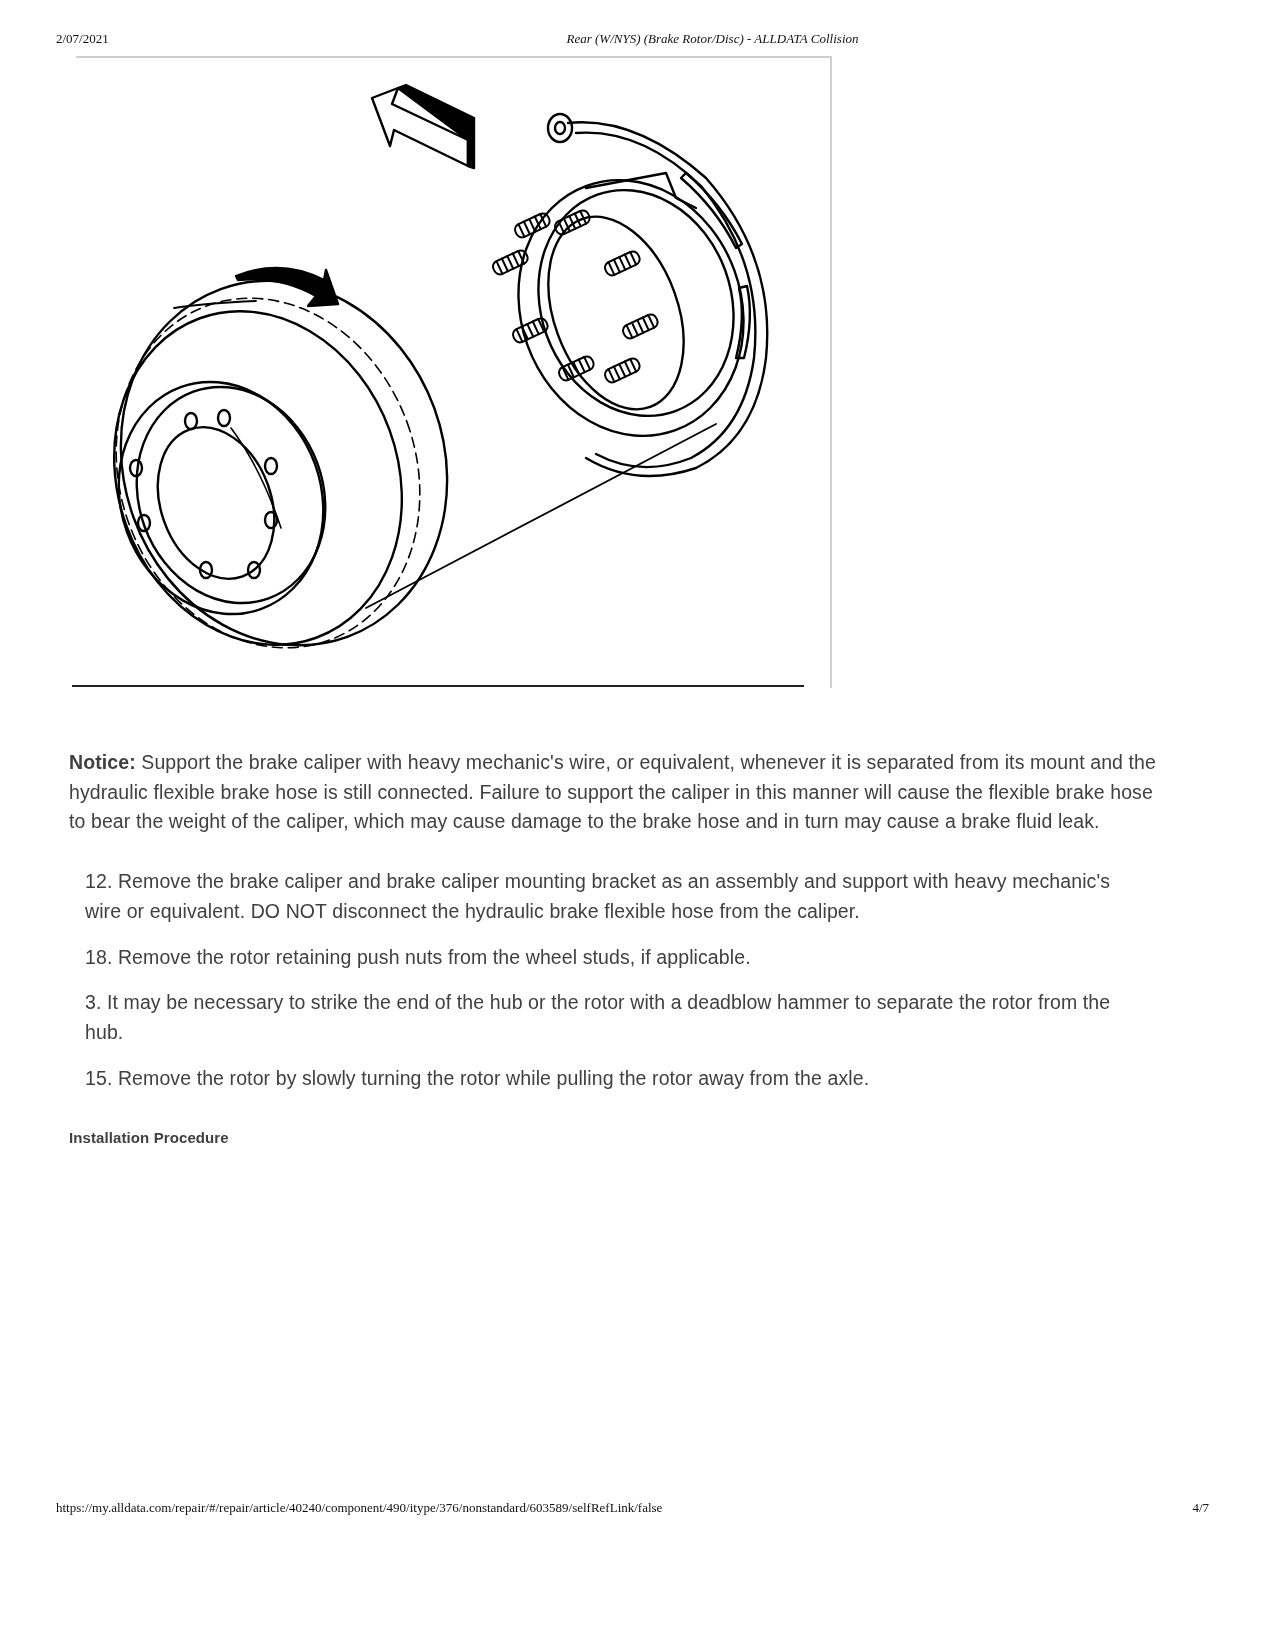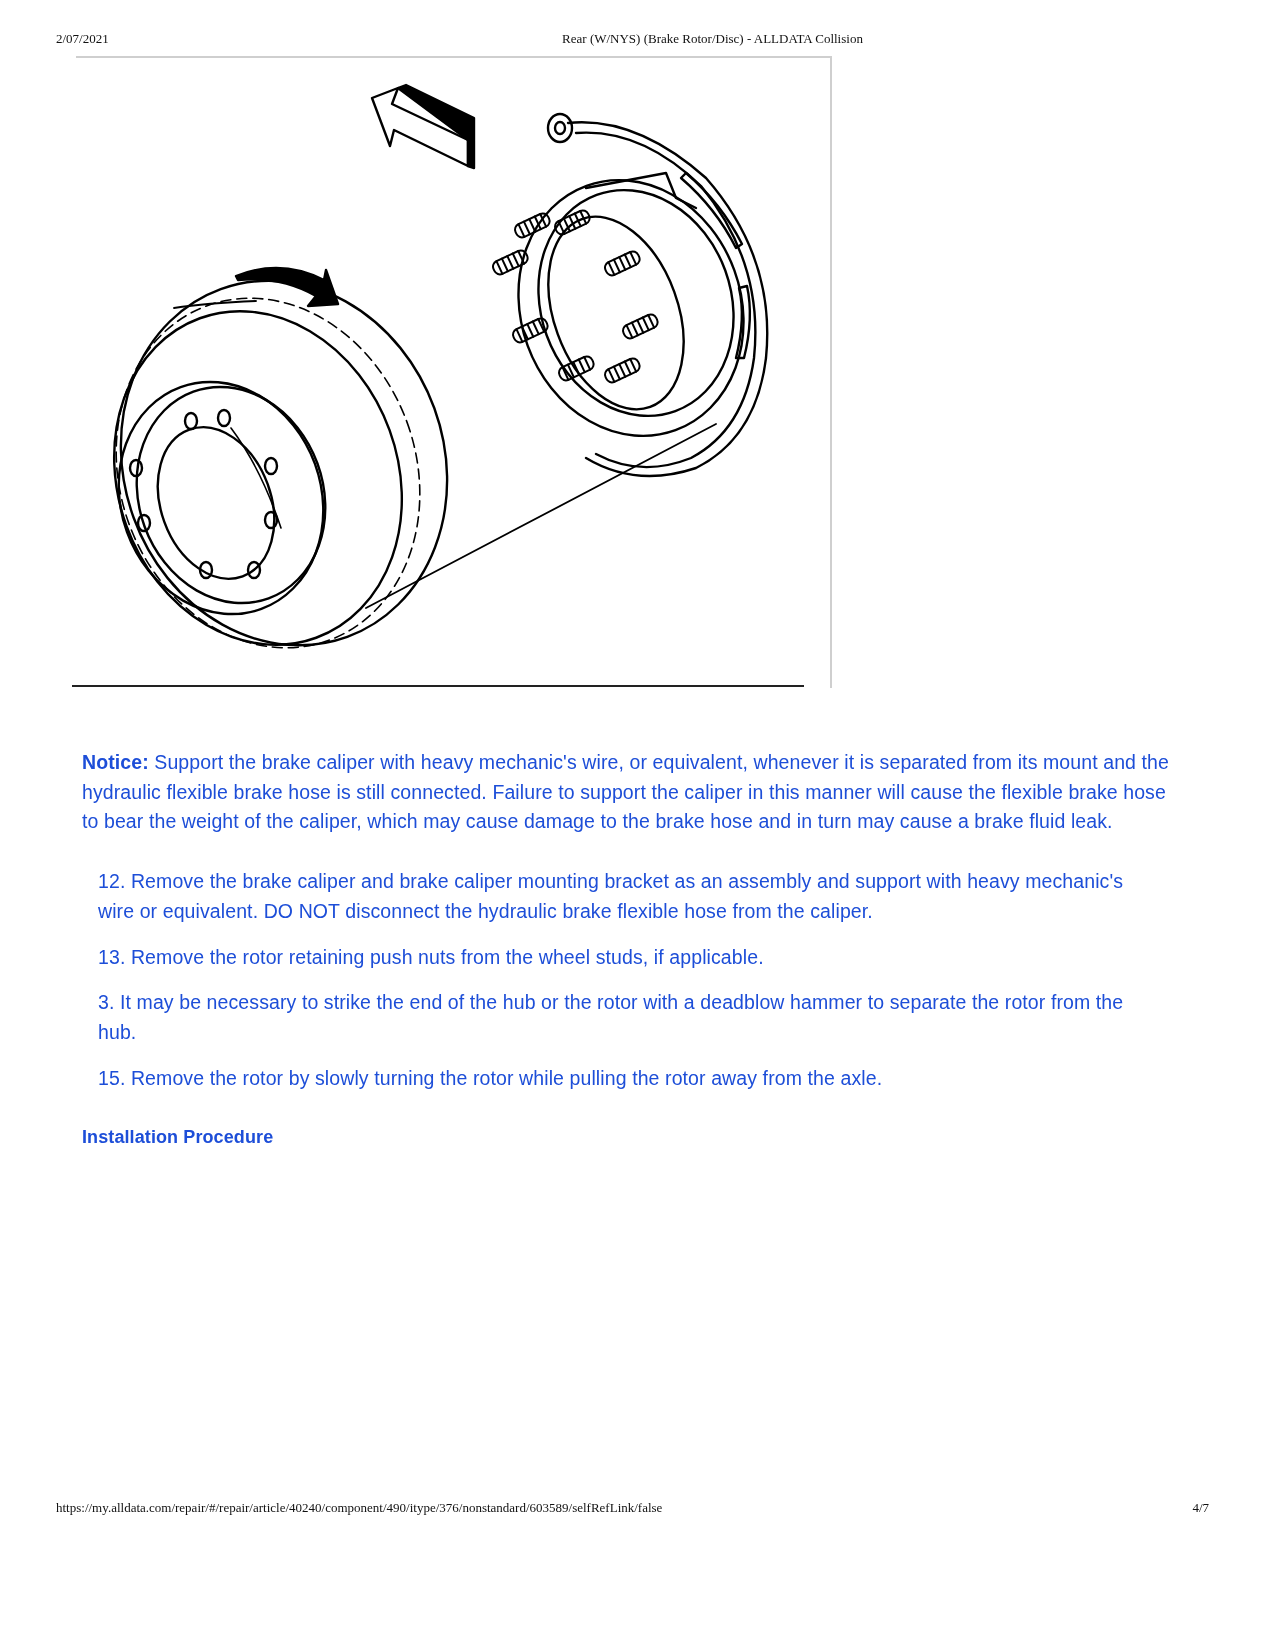--- a/index.html
+++ b/index.html
@@ -9,44 +9,44 @@
       font-family: "Liberation Sans", "DejaVu Sans", sans-serif;
     }
     .print-header, .print-footer {
       position: absolute; left: 0; width: 1275px;
       font-family: "Liberation Serif", "DejaVu Serif", serif;
       font-size: 13px; color: #111;
     }
     .print-header { top: 31px; height: 18px; }
     .print-footer { top: 1500px; height: 18px; }
     .hdr-date { position: absolute; left: 56px; top: 0; }
-    .hdr-title { position: absolute; left: 0; width: 1275px; text-align: center; top: 0; padding-left: 150px; box-sizing: border-box; }
+    .hdr-title { position: absolute; left: 0; width: 1275px; text-align: center; top: 0; padding-left: 150px; box-sizing: border-box; font-style: italic; }
     .ftr-url { position: absolute; left: 56px; top: 0; }
     .ftr-page { position: absolute; right: 66px; top: 0; }
 
     .figure-frame {
       position: absolute; left: 76px; top: 56px; width: 756px; height: 632px;
       border-top: 2px solid #cfcfcf; border-right: 2px solid #cfcfcf;
       box-sizing: border-box; background: #fff;
     }
     .figure-bottom-rule {
       position: absolute; left: 72px; top: 685px; width: 732px; height: 2px; background: #222;
     }
     .figure-frame svg { position: absolute; left: 0; top: 0; }
 
     .content {
-      position: absolute; left: 82px; top: 748px; width: 1090px;
-      font-size: 19.5px; line-height: 29.7px; color: #1d4ed8;
+      position: absolute; left: 69px; top: 748px; width: 1090px;
+      font-size: 19.5px; line-height: 29.7px; color: #404040;
       font-family: "Liberation Sans", "DejaVu Sans", sans-serif;
       letter-spacing: 0.1px;
     }
     .notice { margin: 0 0 30px 0; }
     .notice b { font-weight: bold; }
     .steps p { margin: 16px; }
-    .section-heading { margin: 30px 0 0 0; font-weight: bold; font-size: 18px; }
+    .section-heading { margin: 30px 0 0 0; font-weight: bold; font-size: 15px; }
   </style>
 </head>
 <body>
 
 <div class="print-header">
   <span class="hdr-date">2/07/2021</span>
   <span class="hdr-title">Rear (W/NYS) (Brake Rotor/Disc) - ALLDATA Collision</span>
 </div>
 
 <div class="figure-frame">
@@ -135,21 +135,21 @@
       </g>
     </g>
   </svg>
 </div>
 <div class="figure-bottom-rule"></div>
 
 <div class="content">
   <p class="notice"><b>Notice:</b><span> Support the brake caliper with heavy mechanic's wire, or equivalent, whenever it is separated from its mount and the hydraulic flexible brake hose is still connected. Failure to support the caliper in this manner will cause the flexible brake hose to bear the weight of the caliper, which may cause damage to the brake hose and in turn may cause a brake fluid leak.</span></p>
   <div class="steps">
     <p>12. Remove the brake caliper and brake caliper mounting bracket as an assembly and support with heavy mechanic's wire or equivalent. DO NOT disconnect the hydraulic brake flexible hose from the caliper.</p>
-    <p>13. Remove the rotor retaining push nuts from the wheel studs, if applicable.</p>
+    <p>18. Remove the rotor retaining push nuts from the wheel studs, if applicable.</p>
     <p>3. It may be necessary to strike the end of the hub or the rotor with a deadblow hammer to separate the rotor from the hub.</p>
     <p>15. Remove the rotor by slowly turning the rotor while pulling the rotor away from the axle.</p>
   </div>
   <div class="section-heading">Installation Procedure</div>
 </div>
 
 <div class="print-footer">
   <span class="ftr-url">https://my.alldata.com/repair/#/repair/article/40240/component/490/itype/376/nonstandard/603589/selfRefLink/false</span>
   <span class="ftr-page">4/7</span>
 </div>

